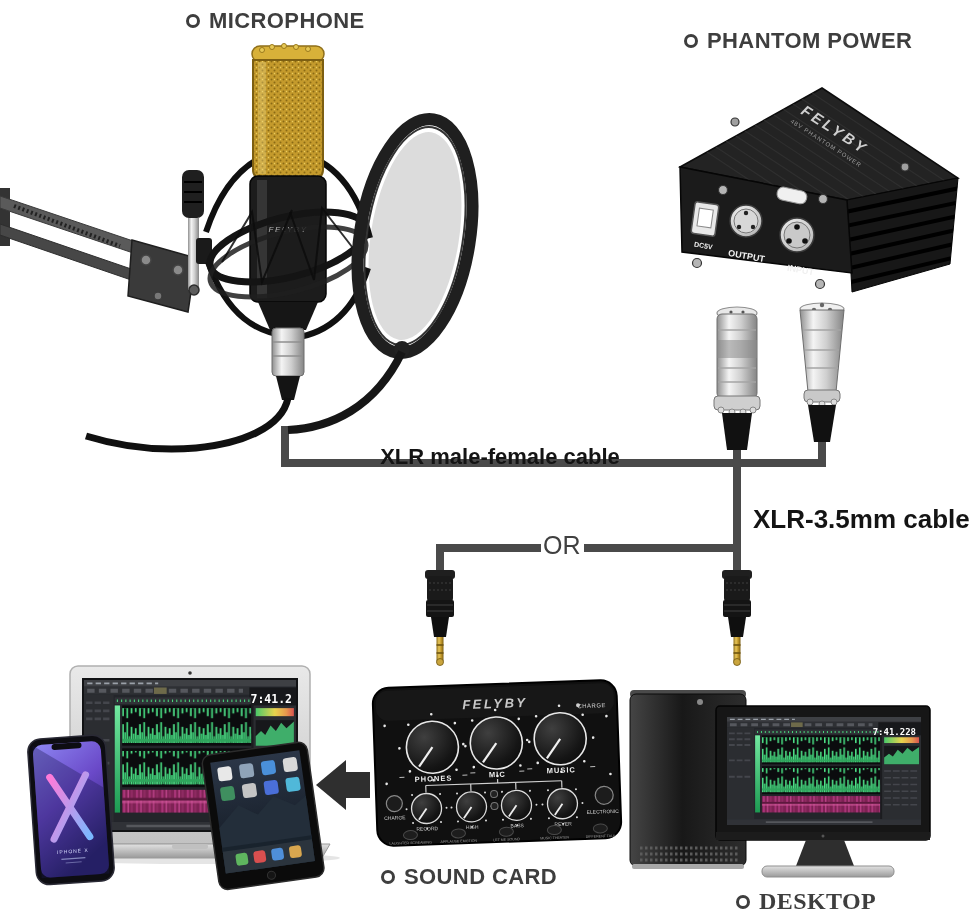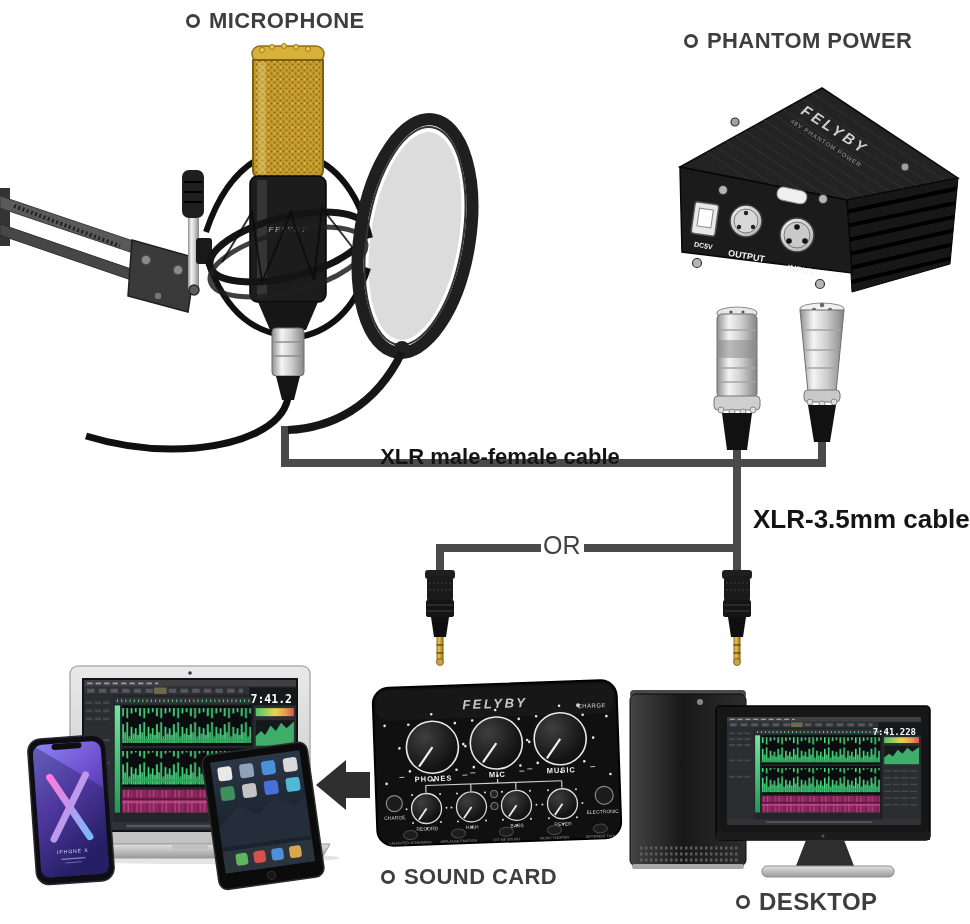--- a/index.html
+++ b/index.html
@@ -539,19 +539,19 @@
 
   <div class="cable-label" style="left:753px;top:504px;font-size:26px;">XLR-3.5mm cable</div>
 
   <div class="or-label" style="left:543px;top:531px;font-size:25px;">OR</div>
 
   <div class="sec" style="left:381px;top:848px;font-size:22px;margin-top:16px;">
     <span class="dot"></span>
     <span>SOUND CARD</span>
   </div>
 
-  <div class="sec" style="left:736px;top:888px;font-size:24px;">
+  <div class="sec" style="left:736px;top:888px;font-size:24px;font-family:Liberation Serif, serif;">
     <span class="dot"></span>
     <span>DESKTOP</span>
   </div>
 
 
 </div>
 
 </body></html>

